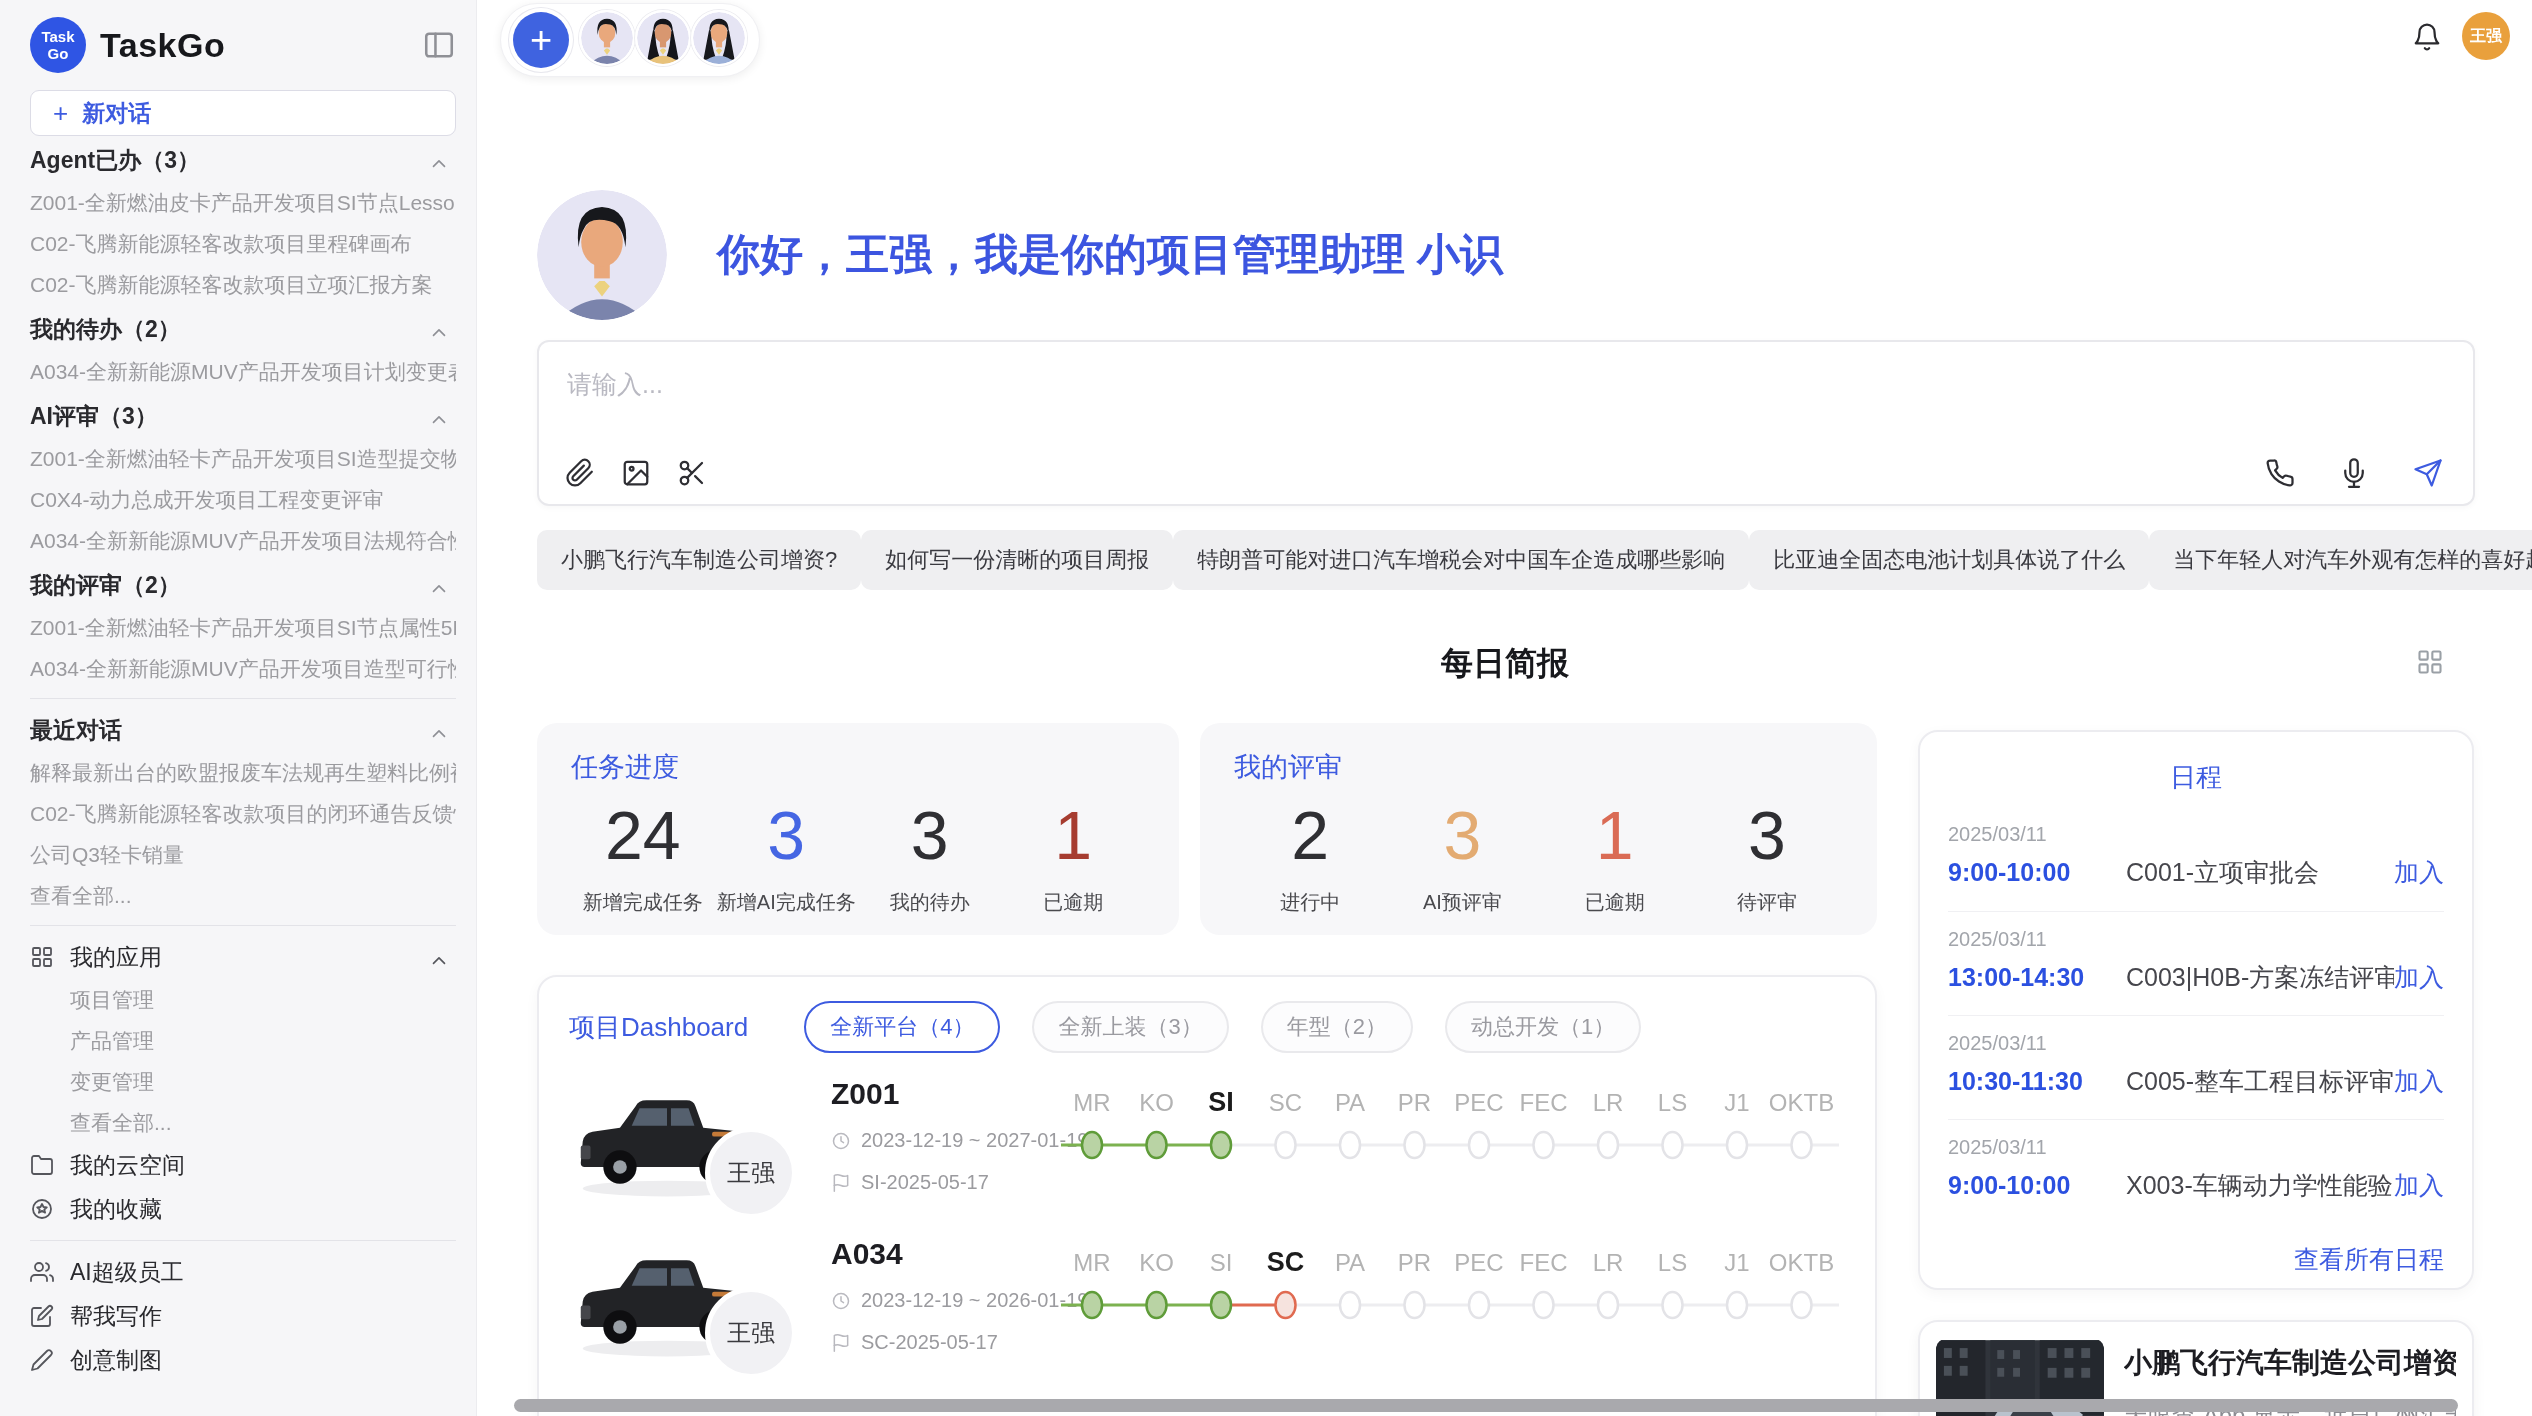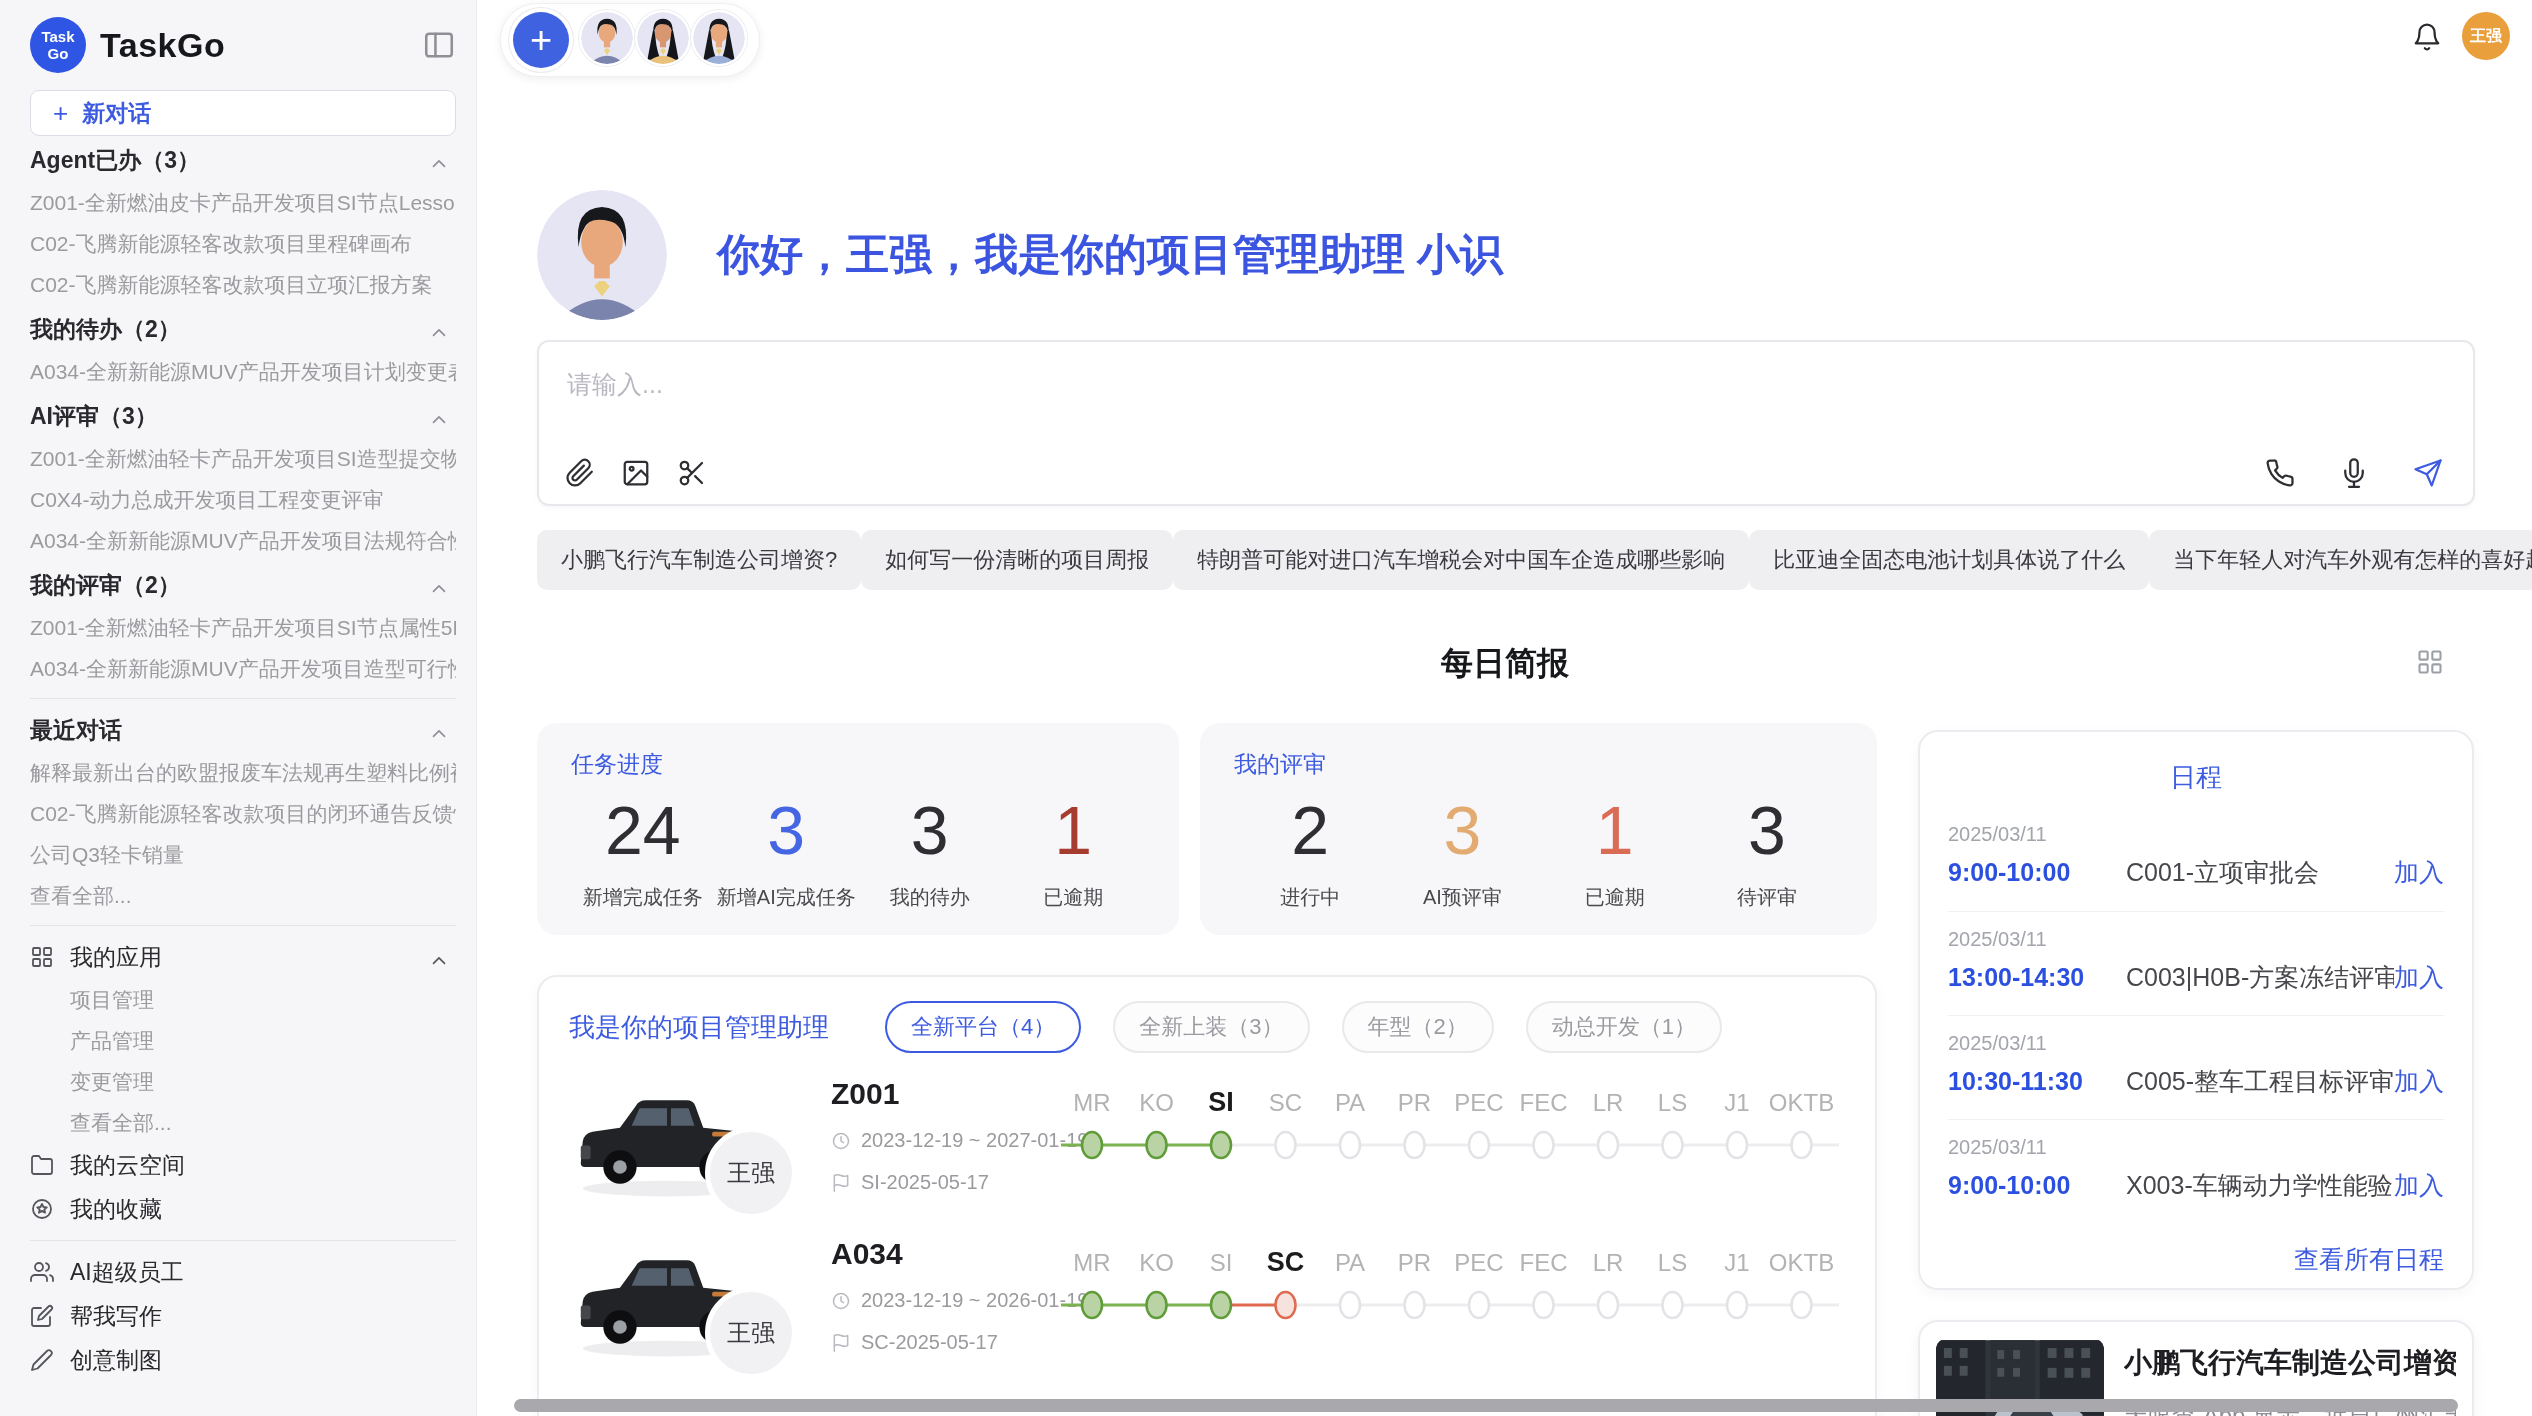--- a/index.html
+++ b/index.html
@@ -47,21 +47,21 @@
   
   .chips{position:absolute;left:537px;top:530px;width:1938px;display:flex;justify-content:space-between}
   .chip{background:#efeff1;border-radius:10px;padding:15px 24px;font-size:22px;color:#3a3a40;white-space:nowrap;cursor:pointer}
 
   
   .brief-title{position:absolute;left:478px;top:642px;width:2054px;text-align:center;font-size:32px;font-weight:700;color:#17181c}
   .brief-grid{position:absolute;left:2416px;top:648px;width:28px;height:28px;color:#9aa0a6;cursor:pointer}
   .stat-card{position:absolute;top:723px;height:212px;background:#f7f7f9;border-radius:20px;padding:26px 34px}
   #task-card{left:537px;width:642px}
   #review-card{left:1200px;width:677px}
-  .stat-title{font-size:23px;color:#3d5be0}
+  .stat-title{font-size:27px;color:#3d5be0}
   .stat-row{display:flex;margin-top:10px}
   .stat{flex:1;text-align:center}
   .stat-num{font-size:68px;font-weight:500;line-height:1.2}
   .stat-label{font-size:20px;color:#4a4a4e;margin-top:12px}
 
   
   .schedule{position:absolute;left:1918px;top:730px;width:556px;height:560px;background:#fff;border:2px solid #ececf0;border-radius:20px;box-shadow:0 4px 14px rgba(0,0,0,.04);padding:0 28px}
   .schedule-title{text-align:center;font-size:26px;color:#3d5be0;font-weight:500;margin-top:28px}
   .sch-list{margin-top:12px}
   .sch-item{height:104px;padding-top:16px}
@@ -438,21 +438,21 @@
        <div class="sch-name">X003-车辆动力学性能验...</div>
        <div class="sch-join">加入</div>
      </div>
    </div>
     </div>
   <div class="sch-footer">查看所有日程</div>
 </div>
 
 <div class="dash">
   <div class="dash-head">
-    <div class="dash-title">我是你的项目管理助理</div>
+    <div class="dash-title">项目Dashboard</div>
     <div class="dash-tabs" id="dash-tabs">
         <div class="tab active">全新平台（4）</div>
         <div class="tab ">全新上装（3）</div>
         <div class="tab ">年型（2）</div>
         <div class="tab ">动总开发（1）</div>
       </div>
   </div>
   <div id="projects">
       <div class="proj">
     <div class="truck"><svg viewBox="0 0 200 150">

